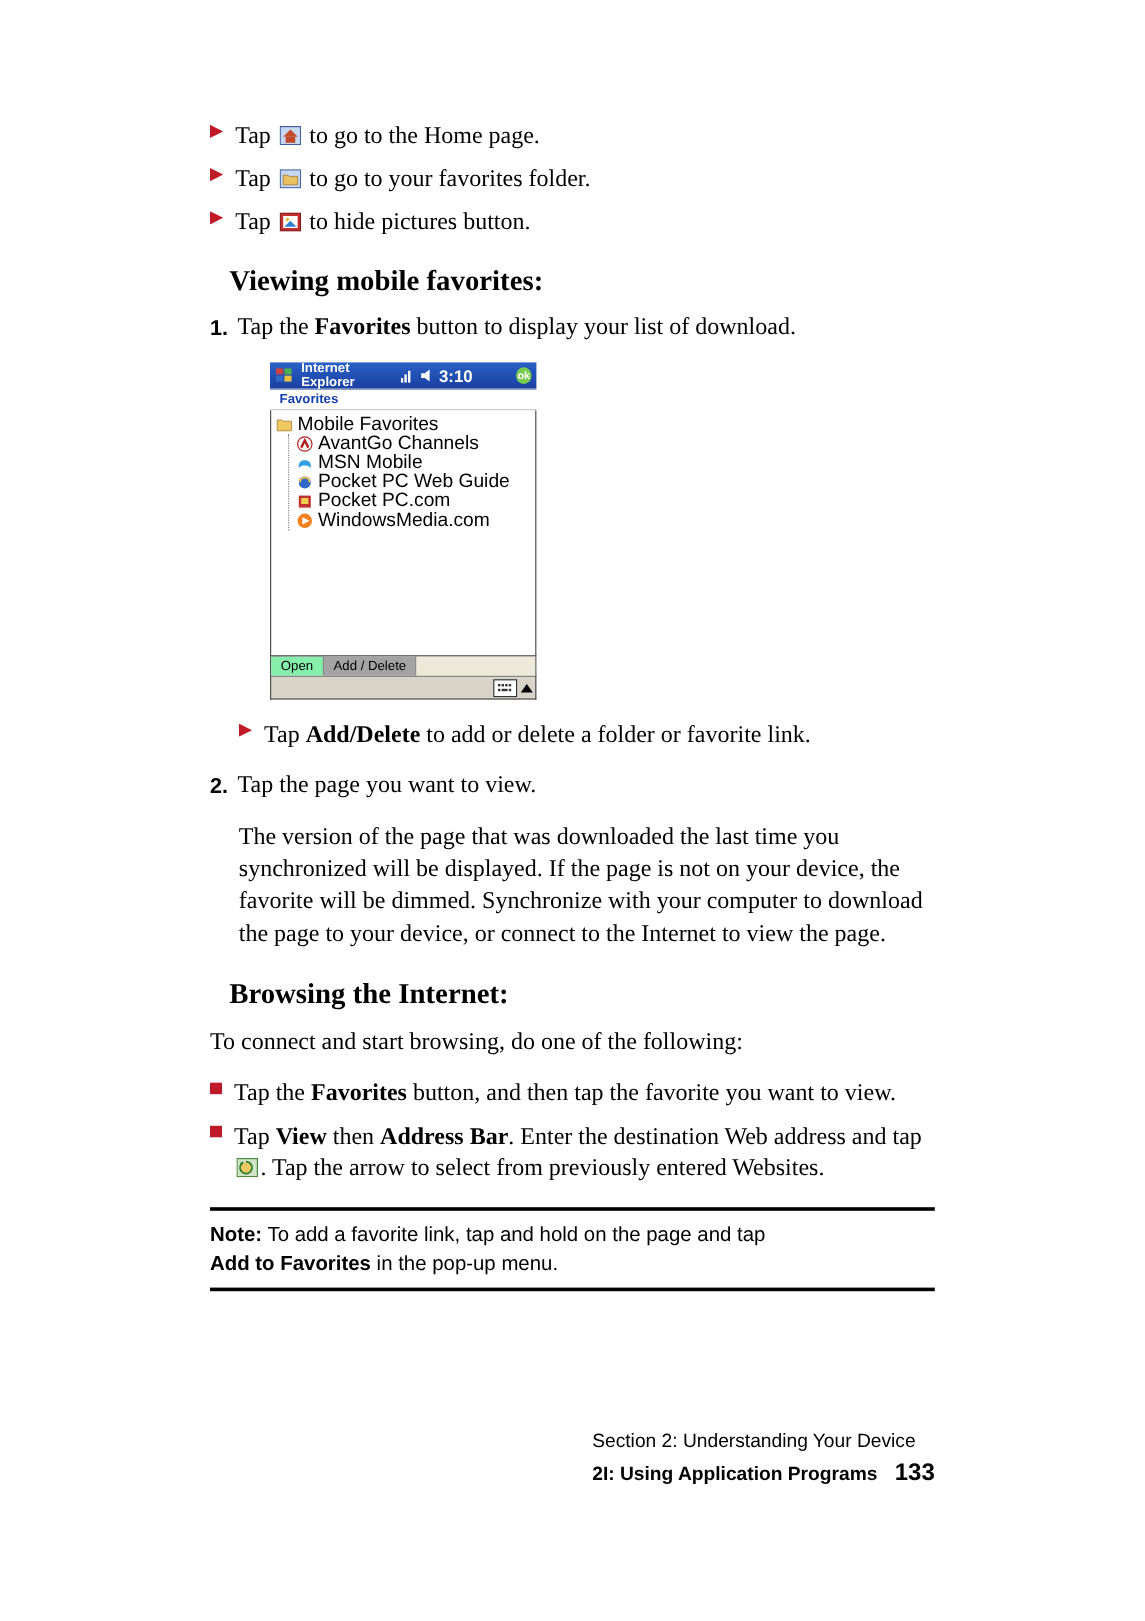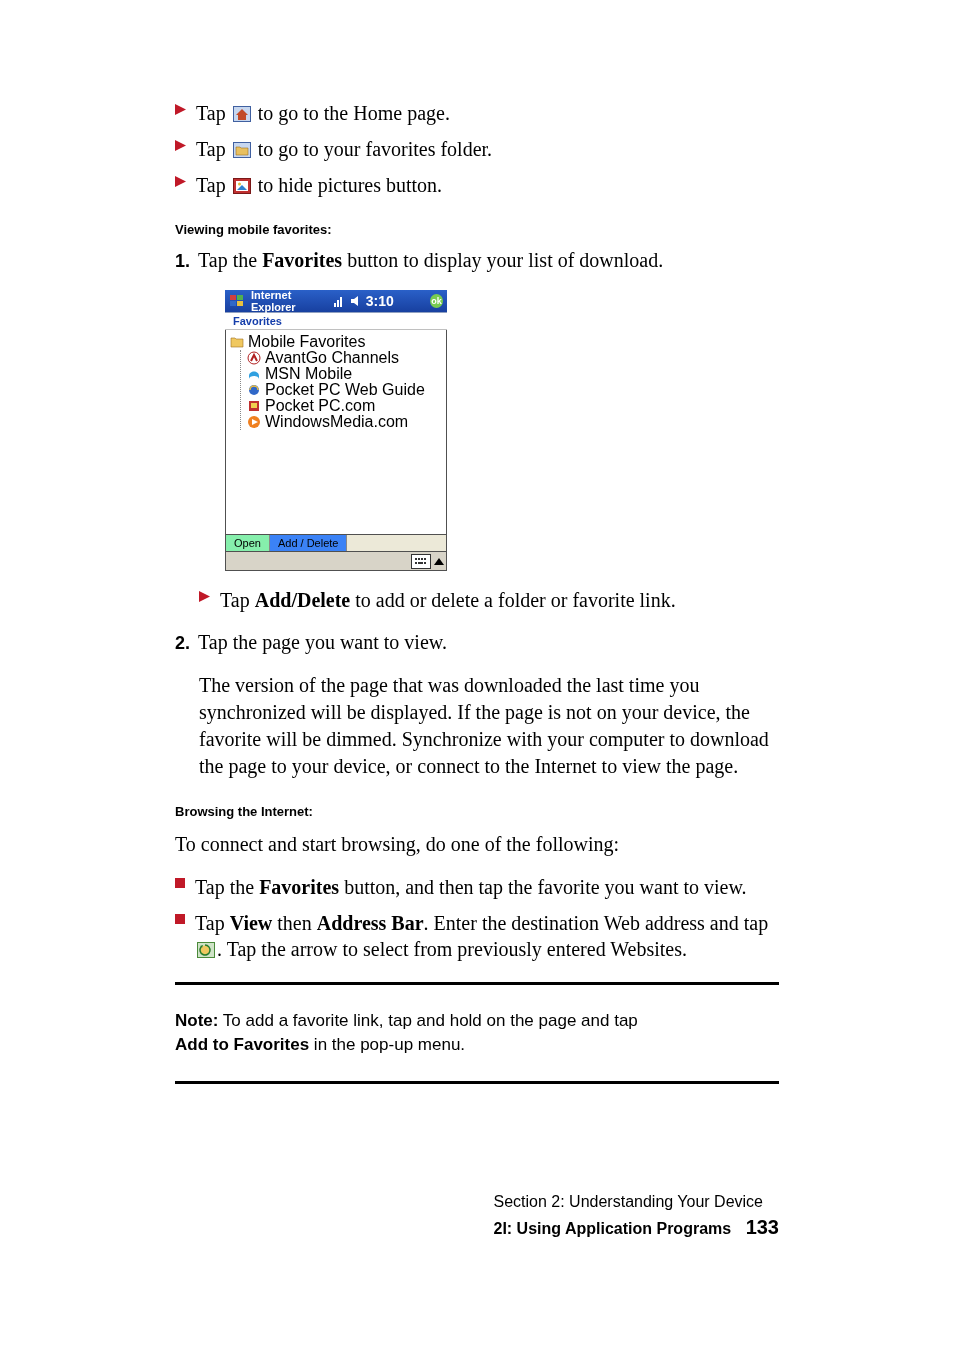--- a/index.html
+++ b/index.html
@@ -42,24 +42,24 @@
     display: inline-flex;
     align-items: center;
     justify-content: center;
     width: 18px;
     height: 16px;
     vertical-align: -2px;
     margin: 0 2px;
   }
   .icon-box svg { display: block; }
   .h4 {
-    font-family: Liberation Sans, sans-serif;
+    font-family: Liberation Serif, serif;
     font-weight: bold;
-    font-size: 13px;
-    margin: 24px 0 12px 0;
+    font-size: 24px;
+    margin: 24px 0 12px 16px;
   }
   .ol {
     font-size: 20px;
   }
   .ol > li {
     display: flex;
     align-items: flex-start;
     margin-bottom: 10px;
   }
   .ol .num {
@@ -148,21 +148,21 @@
     display: flex;
     background: #fff;
     border-left:1px solid #505050;
     border-right:1px solid #505050;
     border-bottom: 1px solid #505050;
   }
   .ss-tab {
     font-size: 11px;
     padding: 2px 8px;
     border-right: 1px solid #888;
-    background: #3b82f6;
+    background: #a3a3a3;
   }
   .ss-tab.active { background: #86efac; border-top: 1px solid #888; margin-top:-1px;}
   .ss-tabs .spacer { flex:1; background:#ece9d8; }
   .ss-bottom {
     height: 18px;
     background: #d8d4c8;
     border-left:1px solid #505050;
     border-right:1px solid #505050;
     border-bottom:1px solid #505050;
     display:flex;
@@ -191,21 +191,21 @@
     margin: 8px 0 16px 24px;
   }
   .para-noindent {
     font-size: 20px;
     line-height: 1.35;
     margin: 8px 0 16px 0;
   }
   .note-box {
     border-top: 3px solid #000;
     border-bottom: 3px solid #000;
-    padding: 24px 0;
+    padding: 8px 0;
     margin-top: 20px;
     font-family: Arial, Helvetica, sans-serif;
     font-size: 17px;
     line-height: 1.4;
   }
   .footer {
     position: absolute;
     bottom: 110px;
     right: 175px;
     text-align: left;

